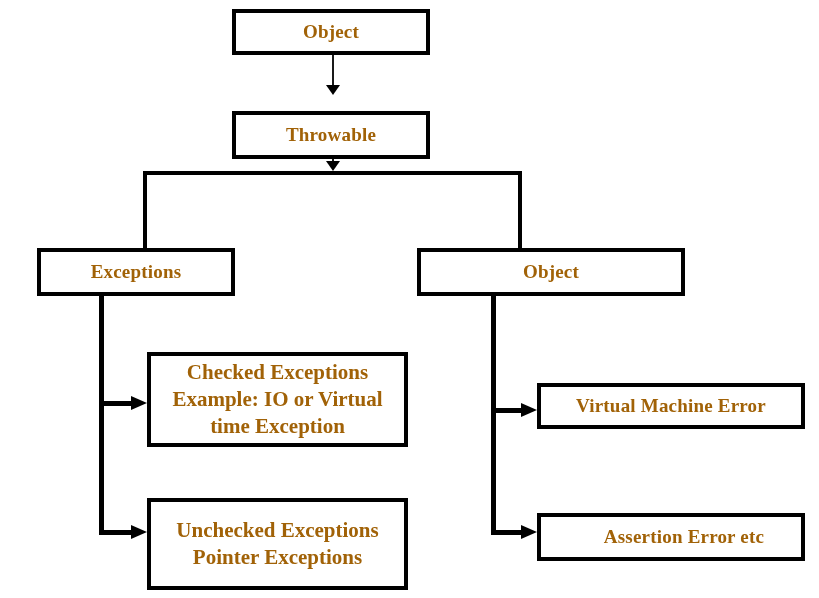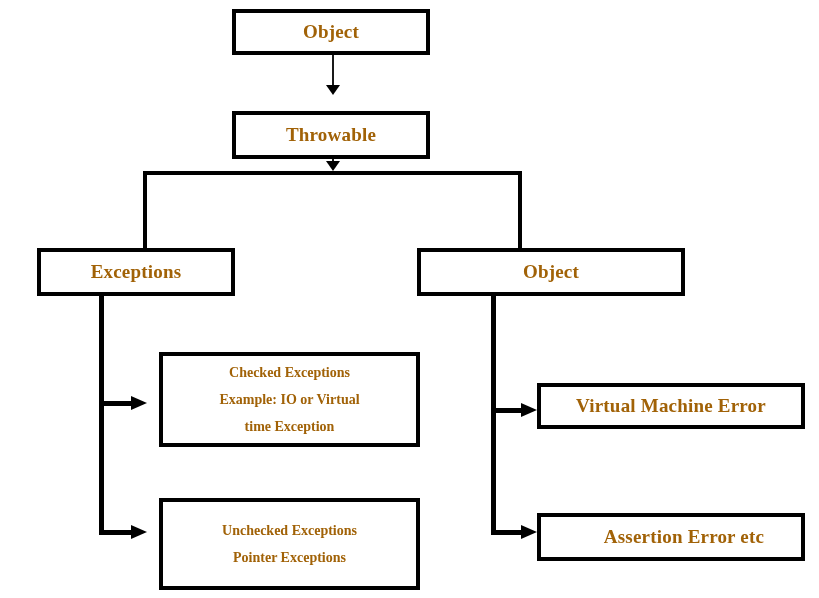--- a/index.html
+++ b/index.html
@@ -18,21 +18,21 @@
     background: #ffffff;
     color: #a16207;
     font-weight: bold;
     display: flex;
     flex-direction: column;
     align-items: center;
     justify-content: center;
     font-family: Liberation Serif, serif;
   }
   .node.lg { font-size: 19px; letter-spacing: 0.2px; }
-  .node.multi { font-size: 14px; line-height: 27px; margin-left: 12px; }
+  .node.multi { font-size: 21px; line-height: 27px; }
   .line {
     position: absolute;
     background: #000000;
   }
   .thin { background: #1a1a1a; }
   .arrow-down {
     position: absolute;
     width: 0; height: 0;
     border-left: 7px solid transparent;
     border-right: 7px solid transparent;

